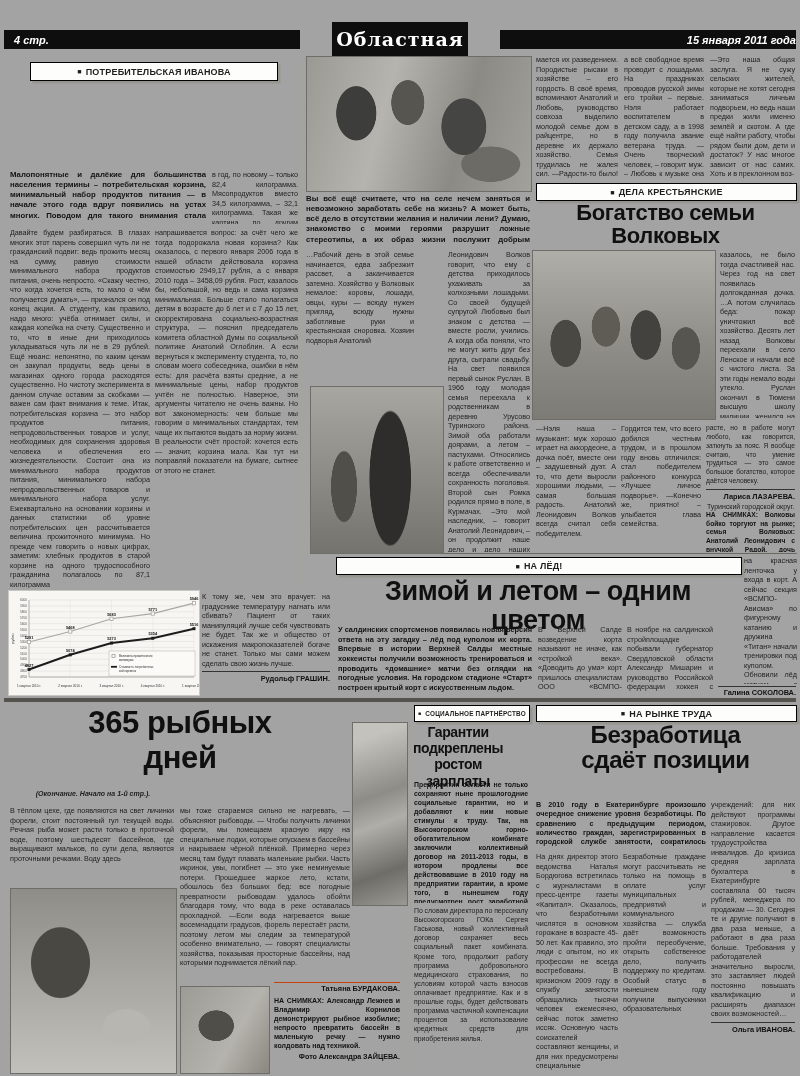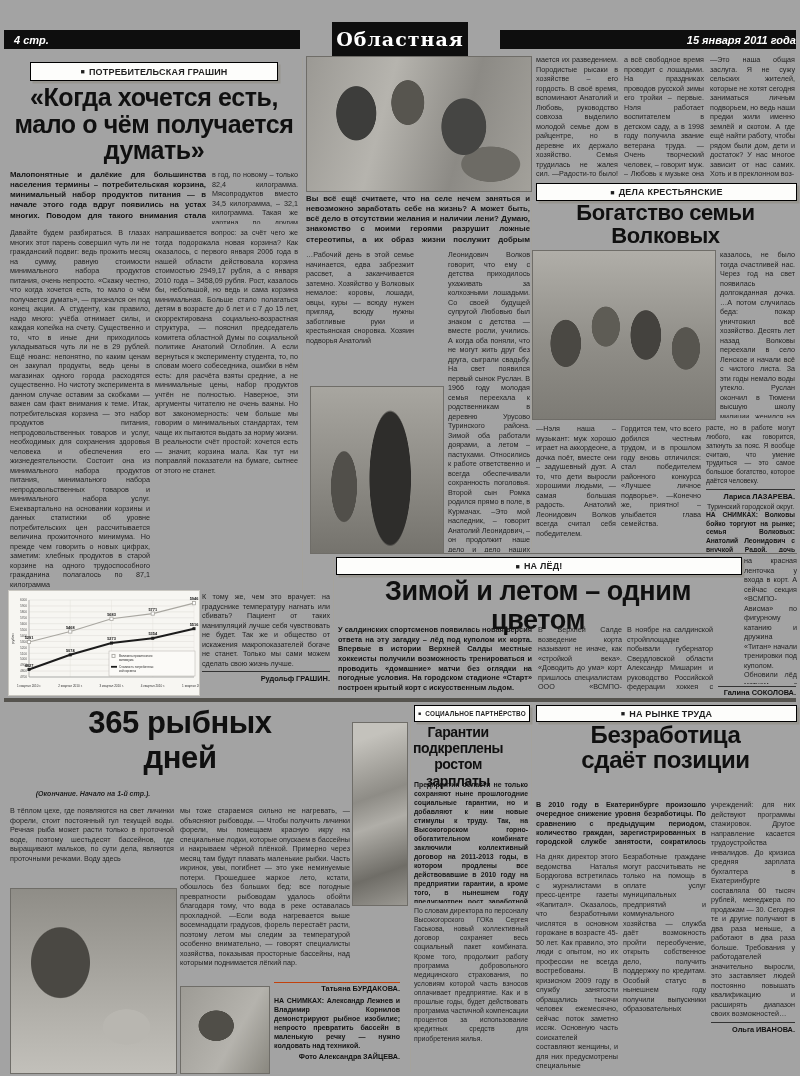--- a/index.html
+++ b/index.html
@@ -80,23 +80,22 @@
   <div class="vr" style="left:302px;top:58px;height:532px;"></div>
   <div class="vr" style="left:531px;top:54px;height:498px;"></div>
   <div class="vr" style="left:333px;top:556px;height:138px;"></div>
   <div class="hr1" style="left:333px;top:553px;width:464px;"></div>
   <div class="hr3" style="left:4px;top:698px;width:792px;"></div>
   <div class="vr" style="left:410px;top:704px;height:368px;"></div>
   <div class="vr" style="left:531px;top:704px;height:368px;"></div>
 
   <div class="abs secbox" style="left:30px;top:62px;width:246px;height:17px;">
     <span class="bullet">■</span>
-    <span>ПОТРЕБИТЕЛЬСКАЯ ГРАШИН</span>
-  </div>
-  <div class="abs headline" style="left:6px;top:84px;width:296px;height:88px;font-size:25px;">«Когда хочется есть, мало о чём получается думать»</div>
+    <span>ПОТРЕБИТЕЛЬСКАЯ ИВАНОВА</span>
+  </div>
   <div class="col lead" style="left:10px;top:170px;width:196px;height:54px;">Малопонятные и далёкие для большинства населения термины – потребительская корзина, минимальный набор продуктов питания — в начале этого года вдруг появились на устах многих. Поводом для такого внимания стала акция, устроенная одним семнадцатилетним екатеринбургским студентом: он, как заявлено на его сайте, решил месяц прожить на сумму, равную стоимости минимальной продуктовой корзины.</div>
   <div class="col" style="left:212px;top:170px;width:86px;height:54px;">в год, по новому – только 82,4 килограмма. Мясопродуктов вместо 34,5 килограмма, – 32,1 килограмма. Такая же картина по другим наименованиям. Поневоле</div>
   <div class="col" style="left:10px;top:228px;width:140px;height:360px;">Давайте будем разбираться. В глазах многих этот парень совершил чуть ли не гражданский подвиг: ведь прожить месяц на сумму, равную стоимости минимального набора продуктов питания, очень непросто. «Скажу честно, что когда хочется есть, то мало о чём получается думать», — признался он под конец акции. А студенту, как правило, надо много: учёба отнимает силы, и каждая копейка на счету. Существенно и то, что в иные дни приходилось укладываться чуть ли не в 29 рублей. Ещё нюанс: непонятно, по каким ценам он закупал продукты, ведь цены в магазинах одного города расходятся существенно. Но чистоту эксперимента в данном случае оставим за скобками — важен сам факт внимания к теме. Итак, потребительская корзина — это набор продуктов питания, непродовольственных товаров и услуг, необходимых для сохранения здоровья человека и обеспечения его жизнедеятельности. Состоит она из минимального набора продуктов питания, минимального набора непродовольственных товаров и минимального набора услуг. Ежеквартально на основании корзины и данных статистики об уровне потребительских цен рассчитывается величина прожиточного минимума. Но прежде чем говорить о новых цифрах, заметим: хлебных продуктов в старой корзине на одного трудоспособного гражданина полагалось по 87,1 килограмма</div>
   <div class="col" style="left:155px;top:228px;width:143px;height:360px;">напрашивается вопрос: за счёт чего же тогда подорожала новая корзина? Как оказалось, с первого января 2006 года в нашей области действовала корзина стоимостью 2949,17 рубля, а с января 2010 года – 3458,09 рубля. Рост, казалось бы, небольшой, но ведь и сама корзина минимальная. Больше стало полагаться детям в возрасте до 6 лет и с 7 до 15 лет, скорректирована социально-возрастная структура, — пояснил председатель комитета областной Думы по социальной политике Анатолий Оглоблин. А если вернуться к эксперименту студента, то, по словам моего собеседника, ошибки в нём есть: для расчёта взяты средние, а не минимальные цены, набор продуктов учтён не полностью. Наверное, эти аргументы читателю не очень важны. Но вот закономерность: чем больше мы говорим о минимальных стандартах, тем чаще их пытаются выдать за норму жизни. В реальности счёт простой: хочется есть — значит, корзина мала. Как тут ни поправляй показатели на бумаге, сытнее от этого не станет.</div>
 
   <div class="chart-wrap" style="left:8px;top:590px;width:190px;height:104px;">
     <svg width="190" height="104" viewBox="0 0 190 104">
         <line x1="20" y1="86" x2="185" y2="86" stroke="#d7d5cf" stroke-width="0.4"></line>
         <text x="18" y="87.2" font-size="3.2" text-anchor="end" fill="#555">4700</text>
         <line x1="20" y1="80.07692307692308" x2="185" y2="80.07692307692308" stroke="#d7d5cf" stroke-width="0.4"></line>

